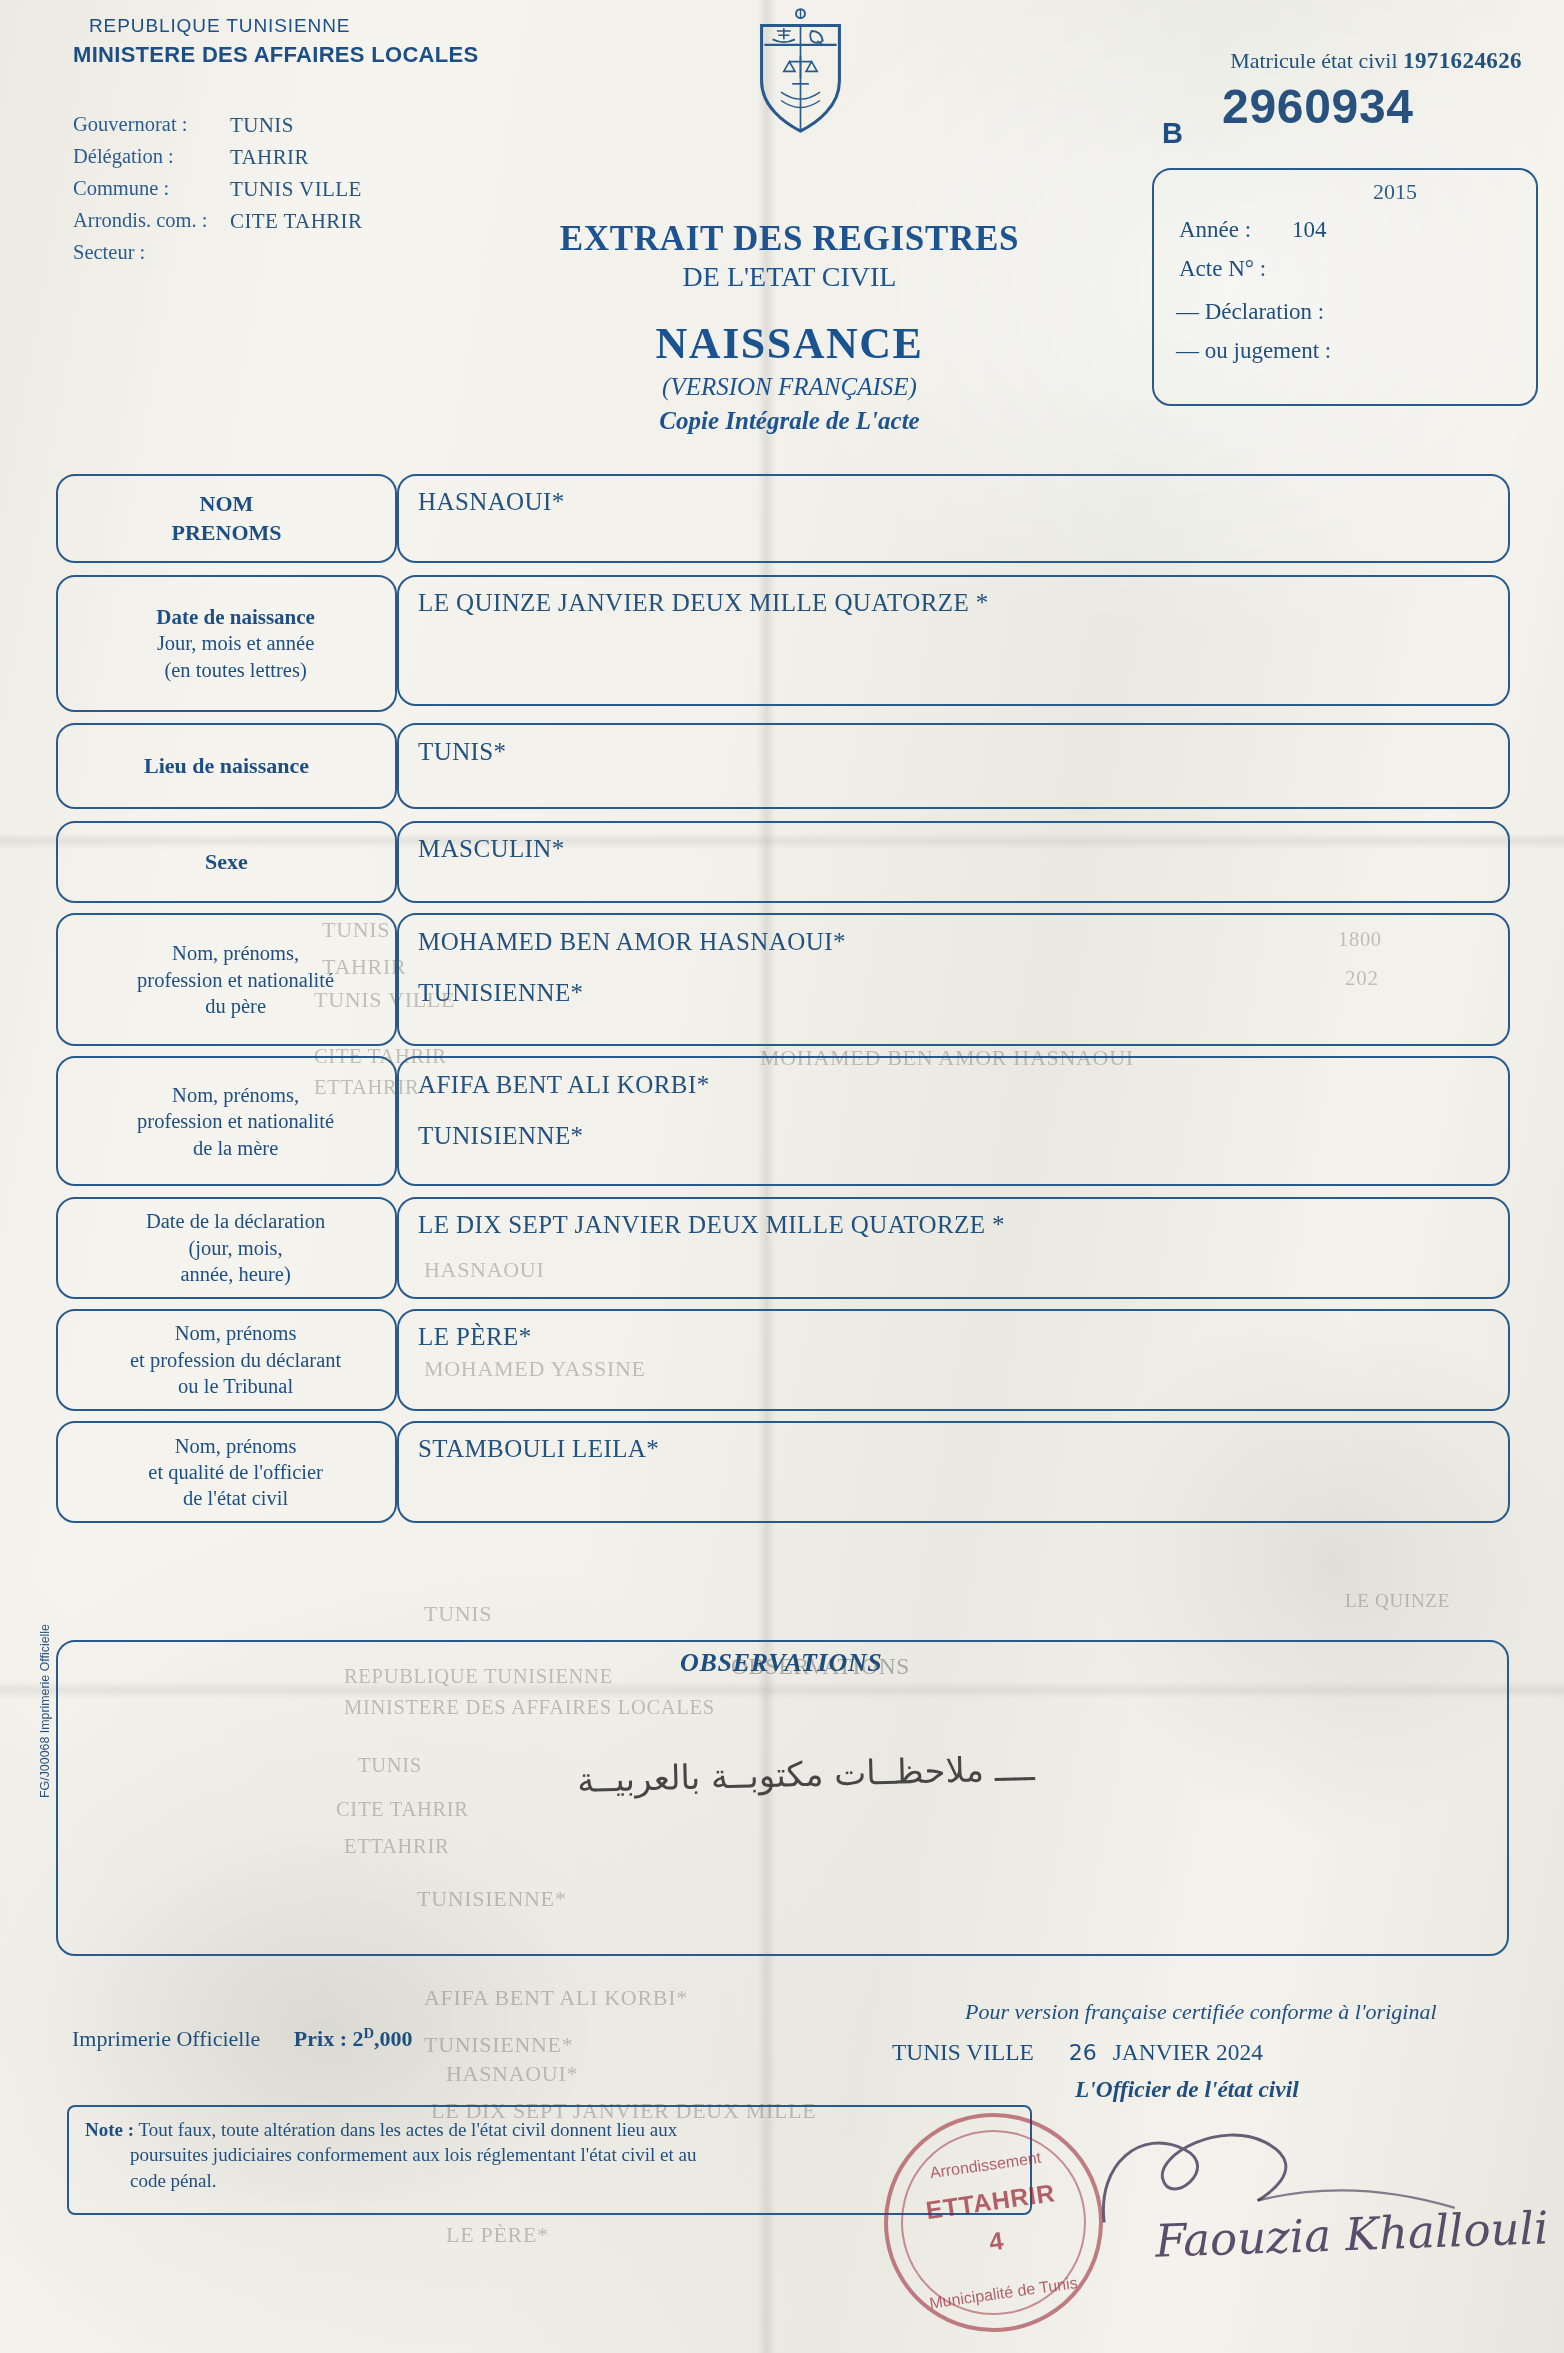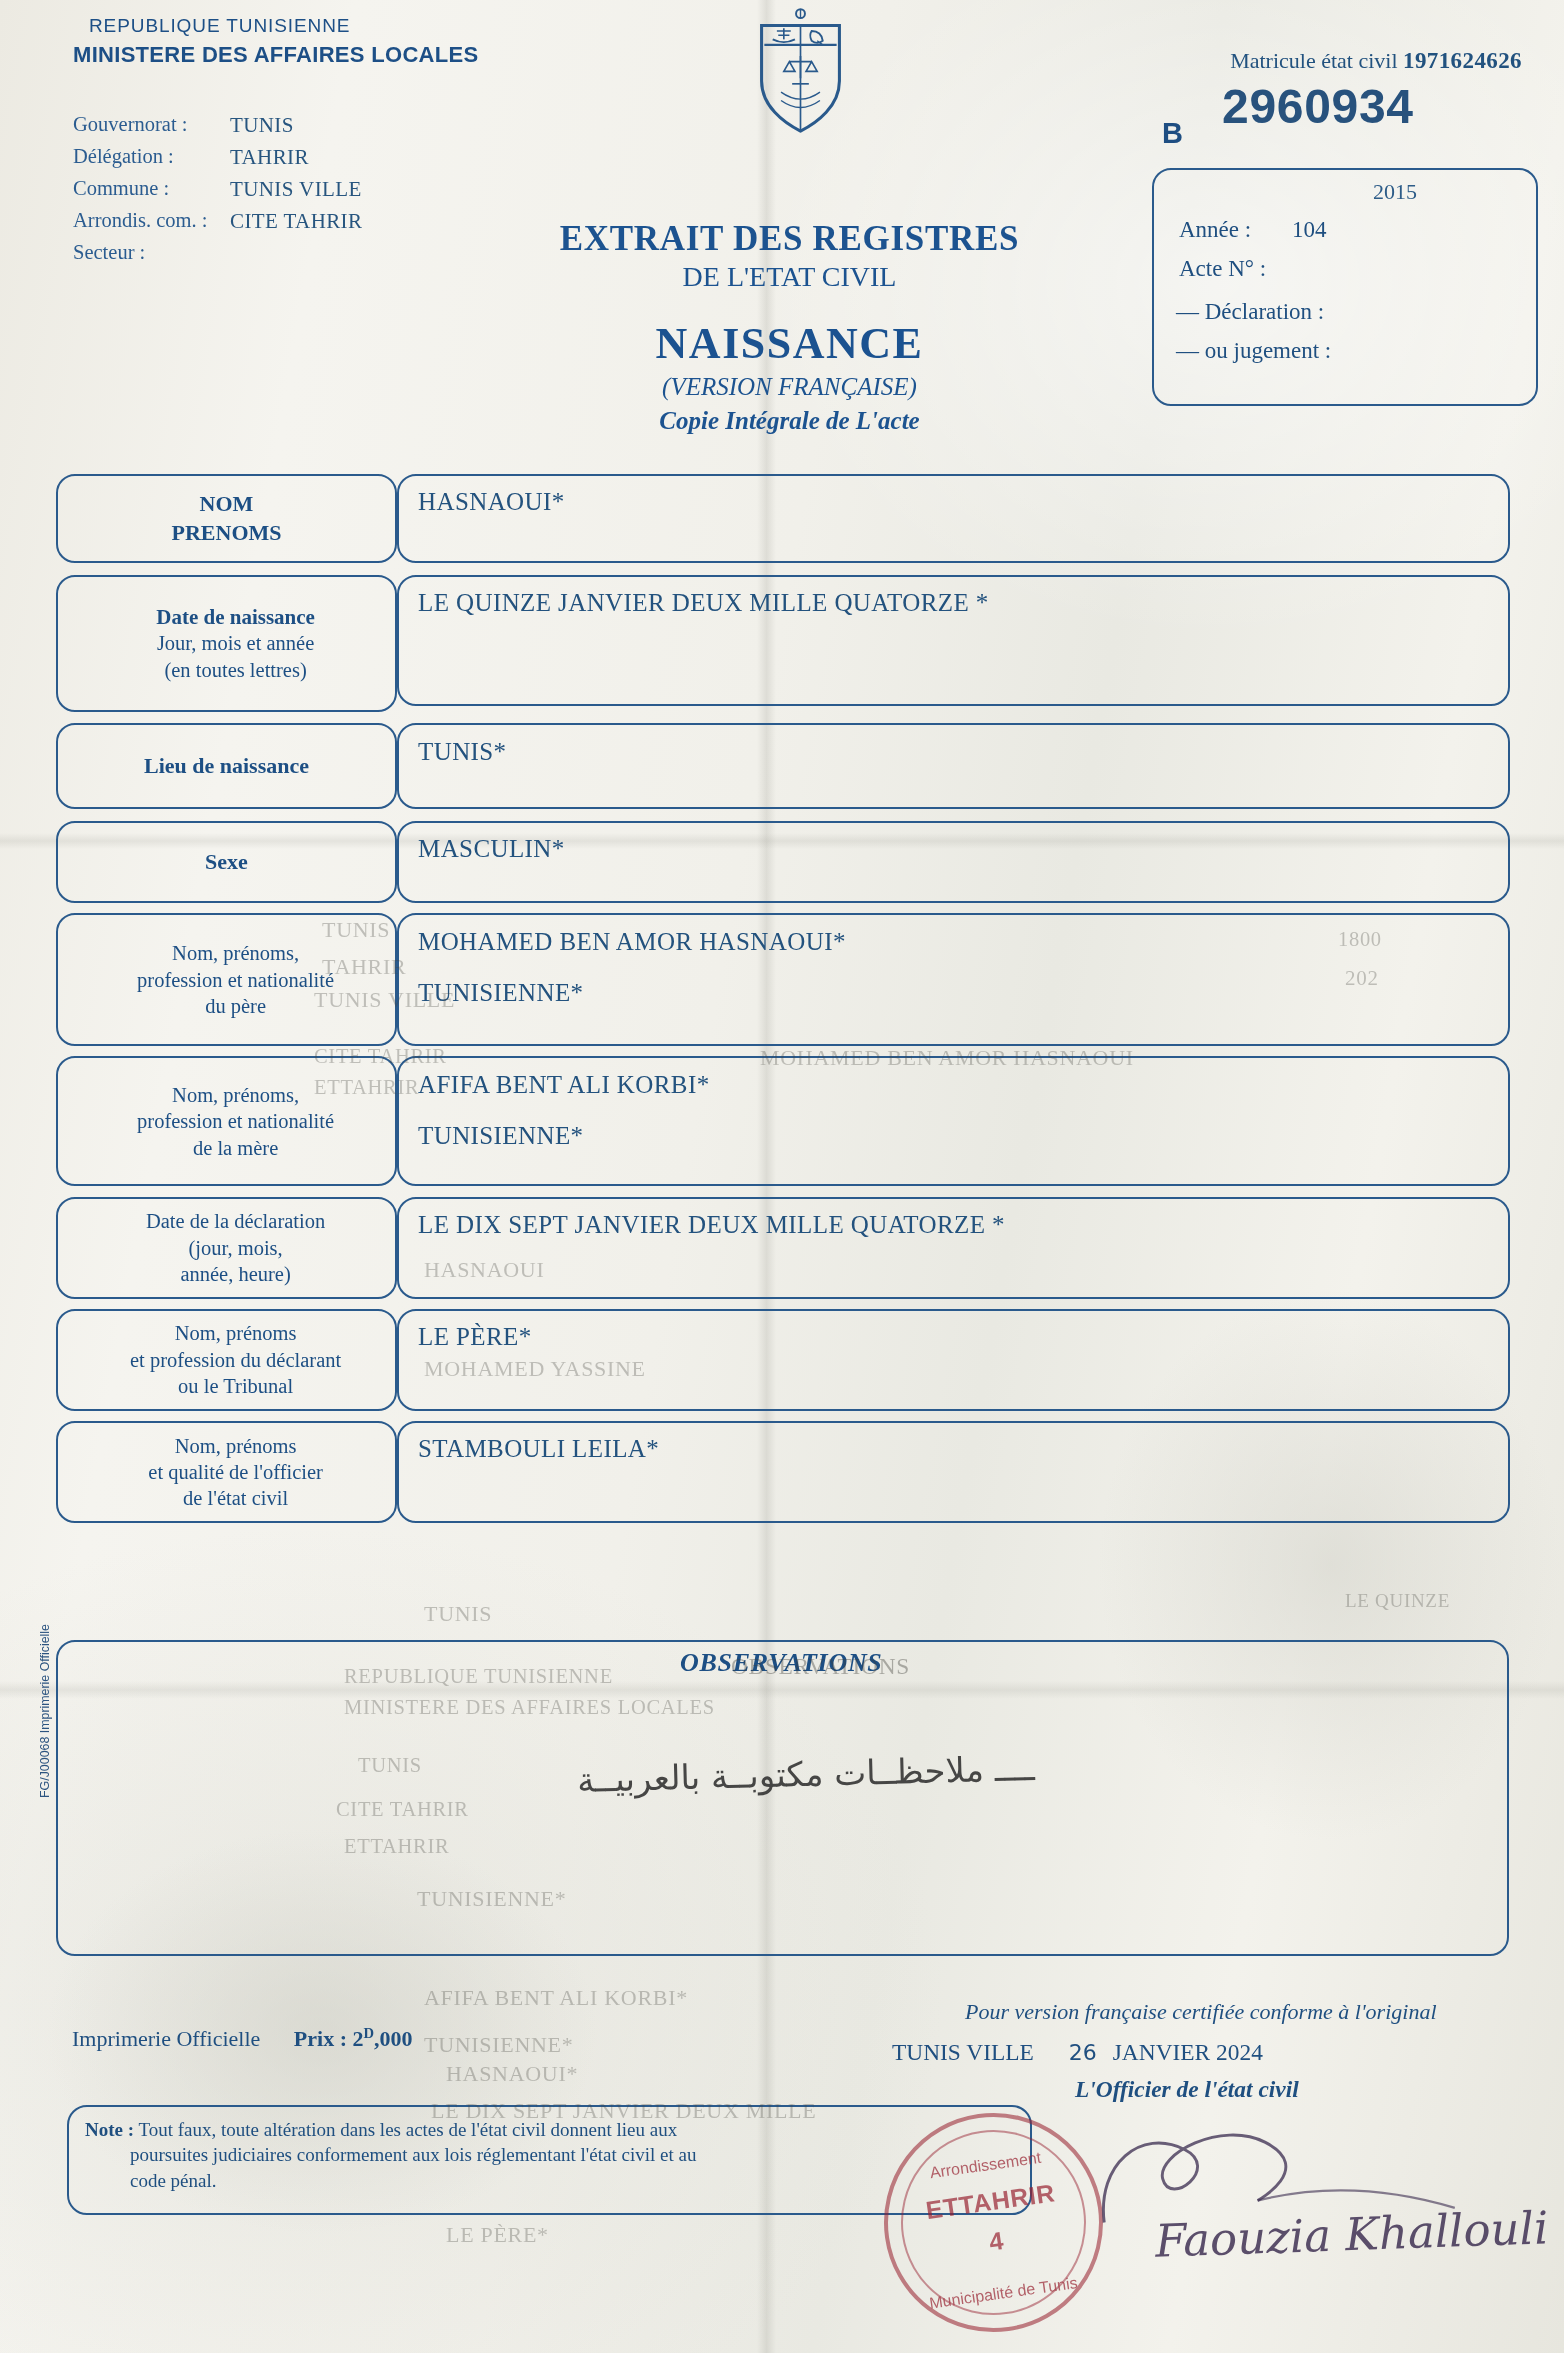--- a/index.html
+++ b/index.html
@@ -231,21 +231,21 @@
   .officier {
     position: absolute; left: 1075px; top: 2076px;
     font-family: "Liberation Serif", serif;
     font-style: italic; font-weight: bold; font-size: 23.4px; color: #1f4f80;
     white-space: nowrap;
   }
 
   .notebox {
     position: absolute; left: 67px; top: 2105px;
     width: 965px; height: 110px;
-    border: 2.2px solid #2a5a8c; border-radius: 20px;
+    border: 2.2px solid #2a5a8c; border-radius: 8px;
     padding: 10.2px 16px;
     font-family: "Liberation Serif", serif;
     font-size: 19px; color: #1f4f80; line-height: 1.33;
   }
   .notebox b { font-weight: bold; }
   .notebox .ind { display: block; margin-left: 45px; }
 
   
   .stamp {
     position: absolute; left: 884px; top: 2113px;

